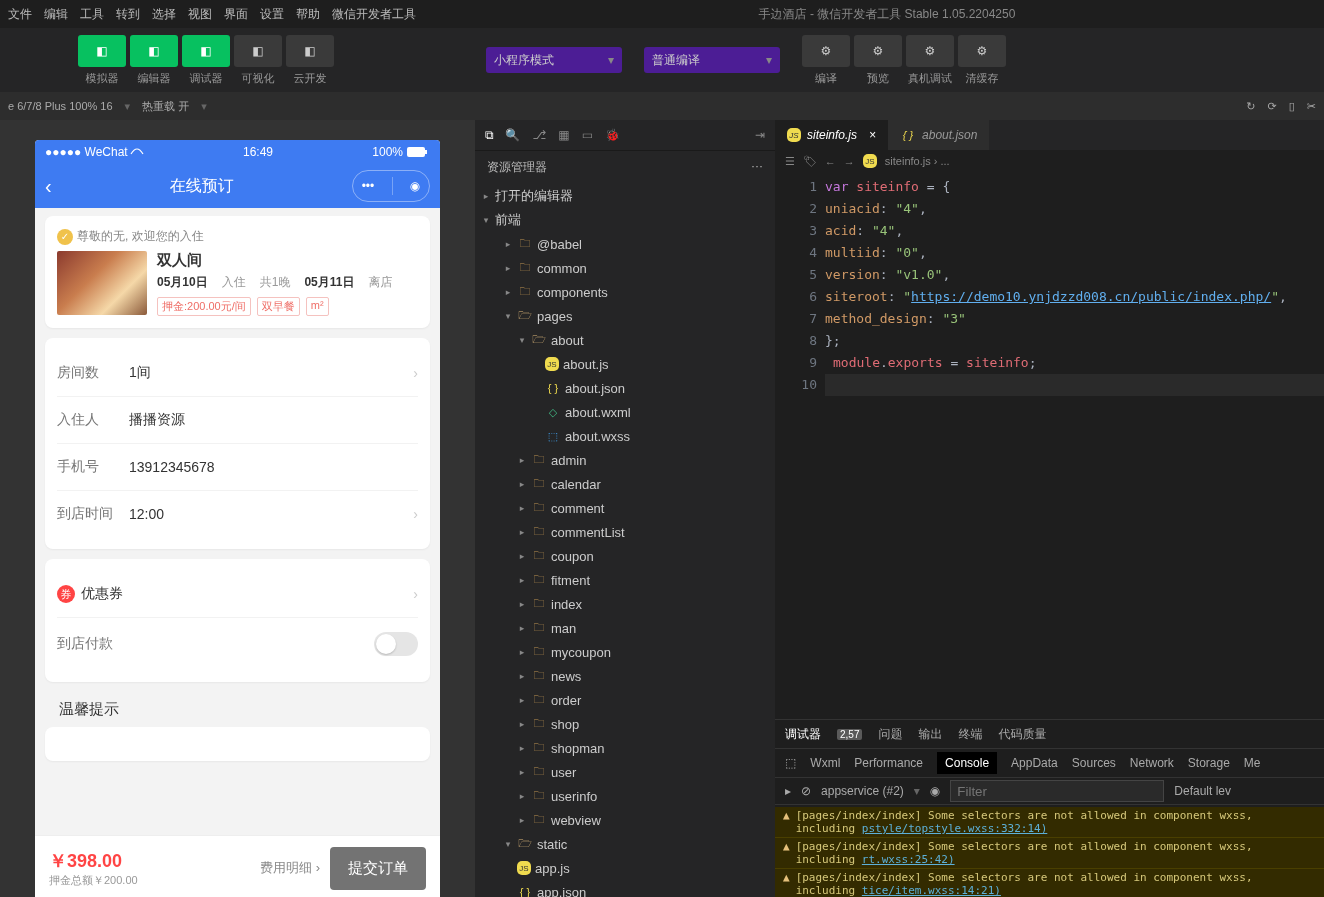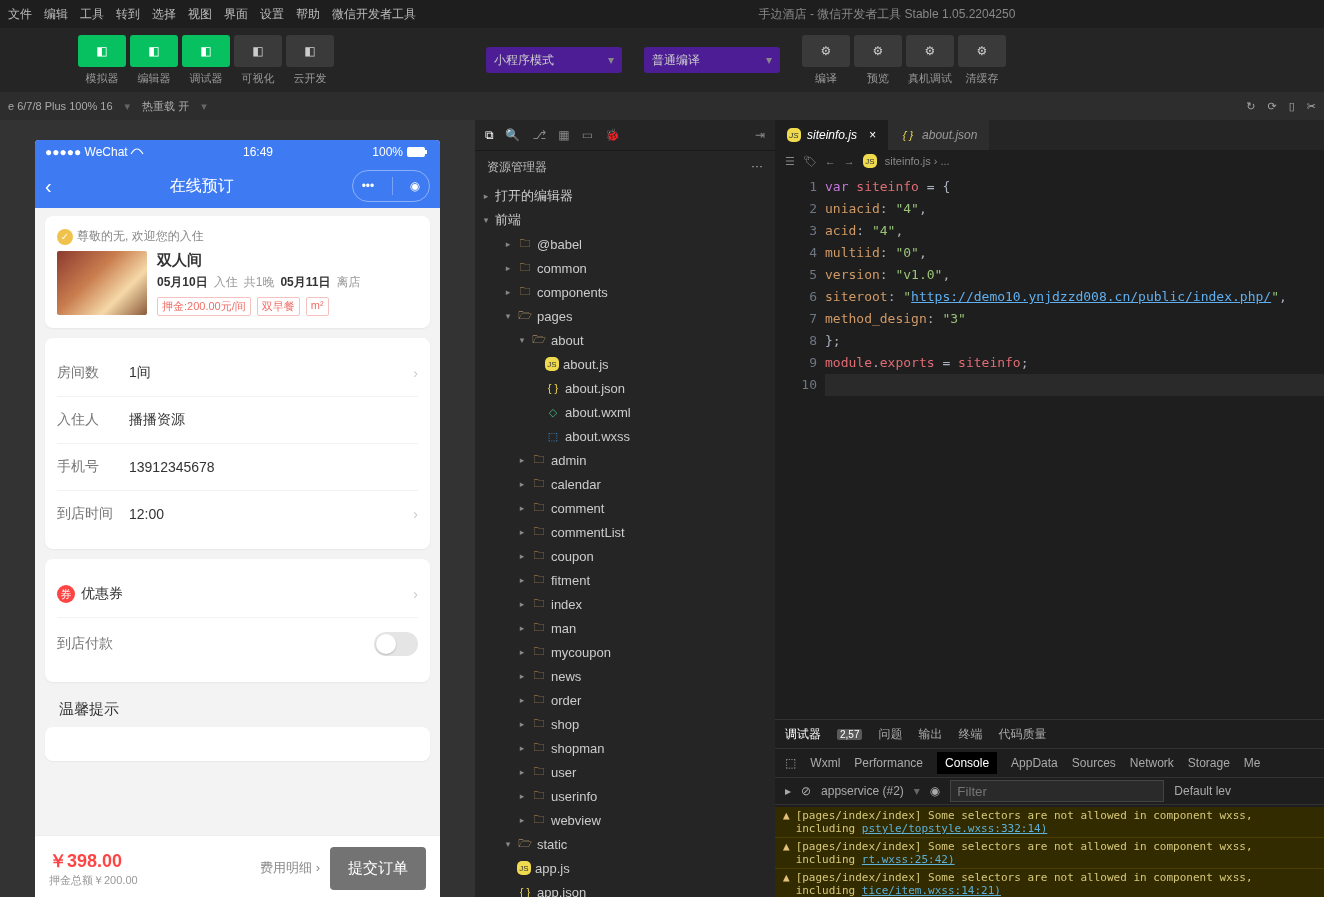--- a/index.html
+++ b/index.html
@@ -20,21 +20,21 @@
 .navbar{height:44px;background:#3E7BF2;display:flex;align-items:center;padding:0 10px;color:#fff}
 .navtitle{flex:1;text-align:center;font-size:16px}
 .capsule{display:flex;border:1px solid rgba(255,255,255,.4);border-radius:18px;height:30px;width:76px;align-items:center;justify-content:space-around}
 .content{flex:1;overflow:auto;padding:8px 10px}
 .card{background:#fff;border-radius:8px;padding:12px;margin-bottom:10px;box-shadow:0 1px 2px rgba(0,0,0,.05)}
 .room-card{display:flex;gap:10px}
 .room-img{width:90px;height:64px;background:linear-gradient(135deg,#8b3a2e 0%,#c97d4e 40%,#f5d8a8 70%,#8b5a3a 100%);flex-shrink:0;border-radius:2px}
 .greet{color:#888;font-size:12px;display:flex;align-items:center;gap:4px;margin-bottom:6px}
 .badge-ring{width:16px;height:16px;border-radius:50%;background:#f0c24b;display:inline-flex;align-items:center;justify-content:center;color:#fff;font-size:10px}
 .room-name{font-weight:600;color:#333;font-size:15px}
-.room-dates{display:flex;gap:6px;font-size:12px;margin-top:4px;flex-wrap:wrap}
+.room-dates{display:flex;gap:14px;font-size:12px;margin-top:4px;flex-wrap:wrap}
 .room-dates b{color:#333;font-weight:600}
 .room-dates span{color:#999}
 .tags{display:flex;gap:6px;margin-top:6px}
 .tag{font-size:11px;color:#ef6e67;border:1px solid #f5c2bf;padding:1px 4px;border-radius:2px}
 .row{display:flex;align-items:center;padding:14px 0;border-bottom:1px solid #f2f2f2}
 .row:last-child{border-bottom:none}
 .row .lbl{color:#777;width:72px;font-size:14px}
 .row .val{color:#333;flex:1;font-size:14px}
 .chev{color:#ccc;font-size:14px}
 .toggle{width:44px;height:24px;border-radius:12px;background:#e5e5e5;position:relative}
@@ -463,21 +463,21 @@
         <div class="hl-line"></div>
       <div style="position: relative; z-index: 1;"><span class="tk-kw">var</span> <span class="tk-var">siteinfo</span> <span class="tk-pun">= {</span></div>
           <div style="position: relative; z-index: 1;">    <span class="tk-prop">uniacid</span><span class="tk-pun">:</span> <span class="tk-str">"4"</span><span class="tk-pun">,</span></div>
           <div style="position: relative; z-index: 1;">    <span class="tk-prop">acid</span><span class="tk-pun">:</span> <span class="tk-str">"4"</span><span class="tk-pun">,</span></div>
           <div style="position: relative; z-index: 1;">    <span class="tk-prop">multiid</span><span class="tk-pun">:</span> <span class="tk-str">"0"</span><span class="tk-pun">,</span></div>
           <div style="position: relative; z-index: 1;">    <span class="tk-prop">version</span><span class="tk-pun">:</span> <span class="tk-str">"v1.0"</span><span class="tk-pun">,</span></div>
           <div style="position: relative; z-index: 1;">    <span class="tk-prop">siteroot</span><span class="tk-pun">:</span> <span class="tk-str">"<span class="tk-link">https://demo10.ynjdzzd008.cn/public/index.php/</span>"</span><span class="tk-pun">,</span></div>
           <div style="position: relative; z-index: 1;">    <span class="tk-prop">method_design</span><span class="tk-pun">:</span> <span class="tk-str">"3"</span></div>
           <div style="position: relative; z-index: 1;"><span class="tk-pun">};</span></div>
           <div style="position: relative; z-index: 1;"></div>
-          <div style="position: relative; z-index: 1;"><span class="tk-var">module</span><span class="tk-pun">.</span><span class="tk-var">exports</span> <span class="tk-pun">=</span> <span class="tk-var">siteinfo</span><span class="tk-pun">;</span></div>
+          <div style="position: relative; z-index: 1; margin-left: 8px;"><span class="tk-var">module</span><span class="tk-pun">.</span><span class="tk-var">exports</span> <span class="tk-pun">=</span> <span class="tk-var">siteinfo</span><span class="tk-pun">;</span></div>
         </div>
     </div>
     <div class="devtools">
       <div class="dt-tabs" id="dt-top">
           <span style="color: rgb(255, 255, 255);">调试器</span>
           <span class="cnt">2,57</span>
           <span>问题</span>
           <span>输出</span>
           <span>终端</span>
           <span>代码质量</span>

